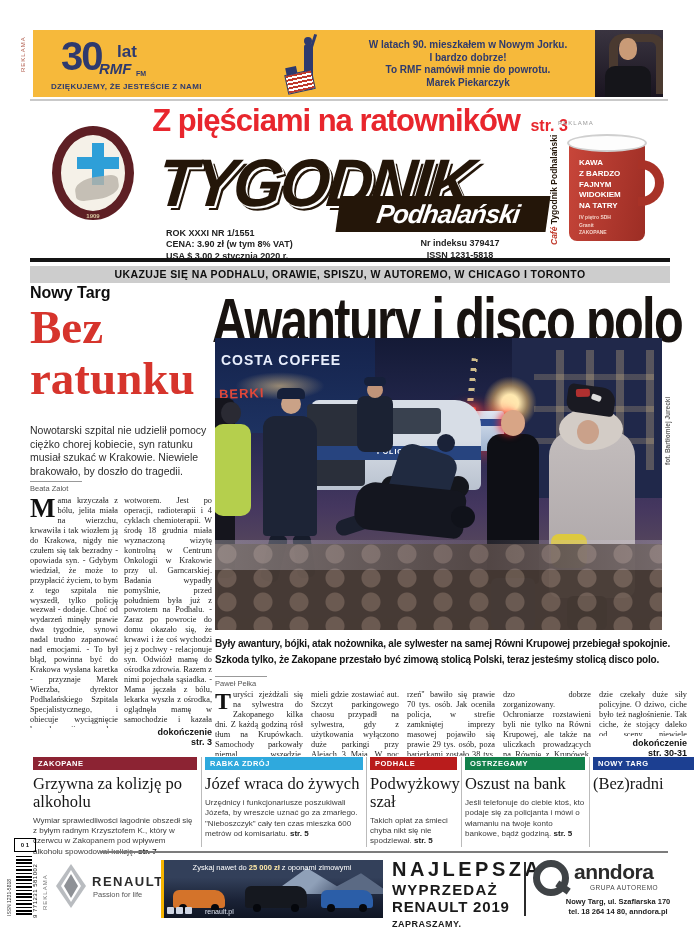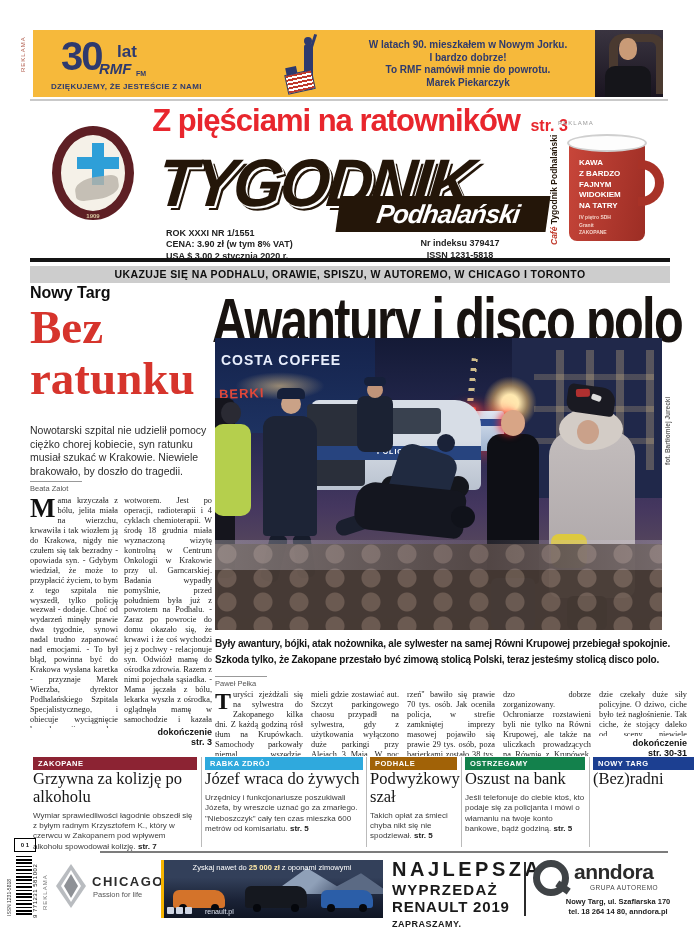--- a/index.html
+++ b/index.html
@@ -123,21 +123,21 @@
   .crown-wht{position:absolute;left:24px;top:8px;width:10px;height:6px;background:#ddd;border-radius:2px;transform:rotate(12deg);}
   .woman-bag{left:336px;top:196px;width:36px;height:34px;background:#ddc93e;border-radius:8px;}
   .woman-legs{left:352px;top:258px;width:40px;height:34px;background:#17171d;}
   .cobbles{position:absolute;left:0;bottom:0;width:100%;height:86px;
      background:radial-gradient(circle at 12px 10px,#6d5c52 0 9px,#463a34 10px 12px) 0 0/36px 24px,#4e423b;opacity:.95;}
   .snow{position:absolute;left:0;bottom:60px;width:100%;height:30px;background:linear-gradient(90deg,rgba(220,215,225,.35),rgba(160,150,170,.15) 60%,rgba(220,210,225,.3));}
   .caption{left:215px;top:636px;width:482px;font-size:10px;font-weight:bold;color:#141414;line-height:1.55;letter-spacing:-.2px;white-space:nowrap;overflow:hidden;}
   .mcols .coltxt{position:absolute;top:0;height:66px;width:88px;}
   
   .box-bar{height:13px;font-size:7.5px;font-weight:bold;color:#fff;letter-spacing:.5px;line-height:13px;padding-left:5px;box-sizing:border-box;}
-  .box-title{font-family:"Liberation Serif",serif;font-size:16.5px;color:#161616;line-height:1.08;}
+  .box-title{font-family:"Liberation Serif",serif;font-size:16.5px;color:#161616;line-height:1.08;margin-top:5px;}
   .box-body{font-size:8px;color:#3c3c3c;line-height:1.3;margin-top:5px;}
   .box-page{font-weight:bold;color:#222;}
   .vdiv{width:1px;background:#bbb;top:757px;height:90px;}
   .botrule{left:100px;top:851px;width:568px;height:2px;background:#7c7c7c;}
   
   .issn-v{left:6px;top:856px;height:60px;font-size:5px;color:#333;}
   .barcode{left:16px;top:855px;width:16px;height:60px;background:repeating-linear-gradient(0deg,#000 0 1.5px,#fff 1.5px 3.4px);}
   .bardig{left:32px;top:852px;height:66px;font-size:6px;color:#111;letter-spacing:.5px;}
   .barbox{left:14px;top:838px;width:20px;height:12px;border:1px solid #000;font-size:6px;text-align:center;line-height:12px;font-weight:bold;}
   .rek2{left:42px;top:868px;height:42px;font-size:6px;color:#777;letter-spacing:1px;}
@@ -348,21 +348,21 @@
     <div class="box-body"><span>Wymiar sprawiedliwości łagodnie obszedł się z byłym radnym Krzysztofem K., który w czerwcu w Zakopanem pod wpływem alkoholu spowodował kolizję.</span> <span class="box-page">str. 7</span></div>
   </div>
   <div class="abs vdiv" style="left:201px;"></div>
   <div class="abs" style="left:205px;top:757px;width:158px;">
     <div class="box-bar" style="background: rgb(47, 169, 221);">RABKA ZDRÓJ</div>
     <div class="box-title">Józef wraca do żywych</div>
     <div class="box-body"><span>Urzędnicy i funkcjonariusze poszukiwali Józefa, by wreszcie uznać go za zmarłego. "Nieboszczyk" cały ten czas mieszka 600 metrów od komisariatu.</span> <span class="box-page">str. 5</span></div>
   </div>
   <div class="abs vdiv" style="left:366px;"></div>
   <div class="abs" style="left:370px;top:757px;width:87px;">
-    <div class="box-bar" style="background: #a16207;">PODHALE</div>
+    <div class="box-bar" style="background: #b91c1c;">PODHALE</div>
     <div class="box-title">Podwyżkowy szał</div>
     <div class="box-body"><span>Takich opłat za śmieci chyba nikt się nie spodziewał.</span> <span class="box-page">str. 5</span></div>
   </div>
   <div class="abs vdiv" style="left:461px;"></div>
   <div class="abs" style="left:465px;top:757px;width:120px;">
     <div class="box-bar" style="background: rgb(19, 129, 76);">OSTRZEGAMY</div>
     <div class="box-title">Oszust na bank</div>
     <div class="box-body"><span>Jeśli telefonuje do ciebie ktoś, kto podaje się za policjanta i mówi o włamaniu na twoje konto bankowe, bądź godziną.</span> <span class="box-page">str. 5</span></div>
   </div>
   <div class="abs vdiv" style="left:589px;"></div>
@@ -378,21 +378,21 @@
   <div class="abs vtext bardig">9 771231 581002</div>
   <div class="abs vtext rek2">REKLAMA</div>
 
   <div class="abs r-diamond">
     <svg width="30" height="44" viewBox="0 0 30 44">
       <polygon points="15,0 30,22 15,44 0,22" fill="#b9bcc0"></polygon>
       <polygon points="15,6 25,22 15,38 5,22" fill="#ffffff"></polygon>
       <polygon points="15,10 22,22 15,34 8,22" fill="#8e9196"></polygon>
     </svg>
   </div>
-  <div class="abs r-name">CHICAGO</div>
+  <div class="abs r-name">RENAULT</div>
   <div class="abs r-slog">Passion for life</div>
 
   <div class="abs car-ad">
     <div class="car-accent"></div>
     <div class="mountain"></div>
     <div class="car-strip"><span>Zyskaj nawet do </span><b>25 000 zł</b><span> z oponami zimowymi</span></div>
     <div class="car car-o">
         <div class="wh" style="left:6px;"></div>
         <div class="wh" style="right:6px;"></div>
       </div>

